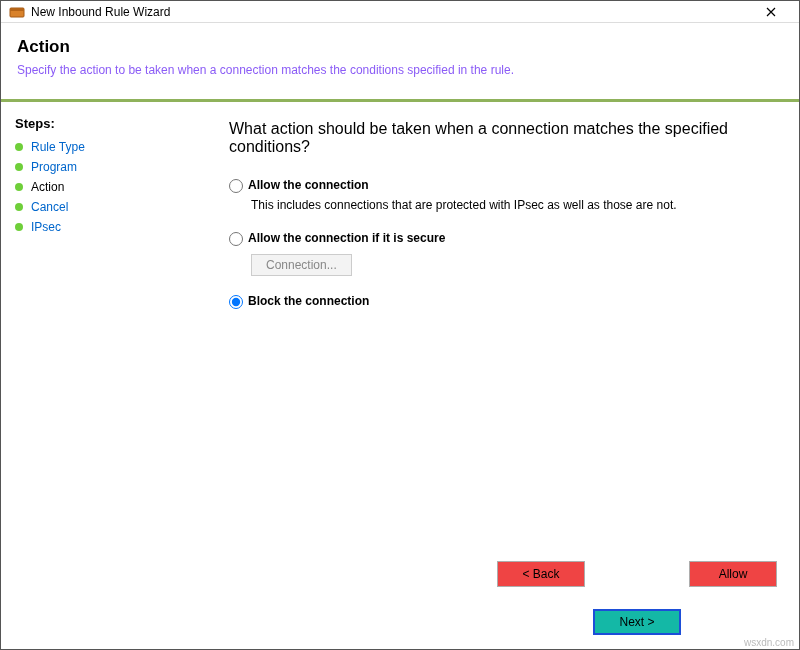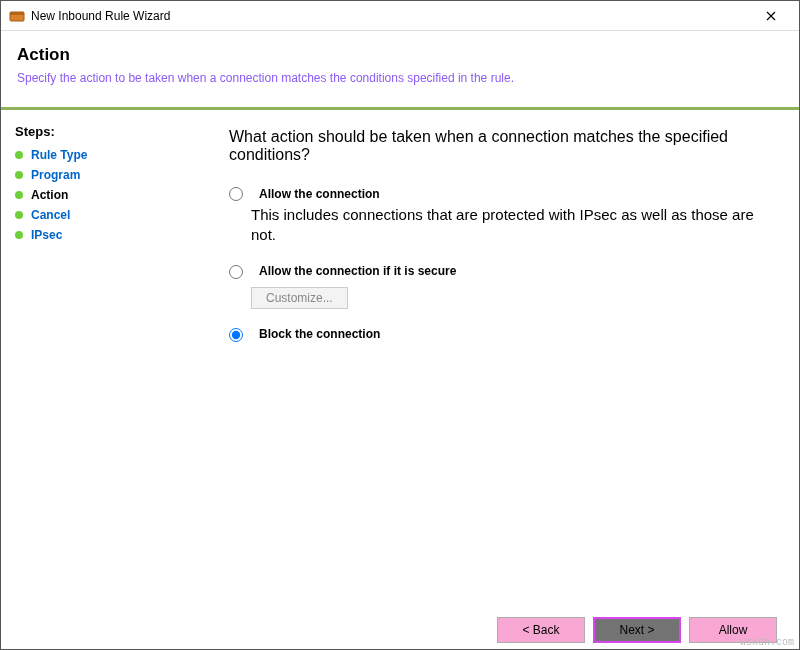--- a/index.html
+++ b/index.html
@@ -7,21 +7,21 @@
     font-family: "Segoe UI", Tahoma, sans-serif;
     font-size: 12px;
     background: #fff;
     color: #000;
     width: 800px;
     height: 650px;
     overflow: hidden;
     border: 1px solid #555;
   }
   .titlebar {
-    height: 30px;
+    height: 22px;
     display: flex;
     align-items: center;
     padding: 0 8px;
     border-bottom: 1px solid #ddd;
     background: #fff;
   }
   .titlebar .icon {
     width: 16px; height: 16px;
     margin-right: 6px;
     display:inline-block;
@@ -40,71 +40,71 @@
   .green-rule { height:3px; background:#8fb25b; margin-top:10px;}
   .body {
     display:flex;
     height: 525px;
   }
   .sidebar {
     width: 200px;
     padding: 14px 14px;
   }
   .sidebar h3 { font-size:13px; font-weight:bold; margin-bottom:6px;}
-  .sidebar ul { list-style:none;font-weight:bold; }
+  .sidebar ul { list-style:none; }
   .sidebar li {
     display:flex; align-items:center;
     padding: 3px 0;
     font-size:12px;
   }
   .bullet {
     width:8px; height:8px; border-radius:50%;
     background:#6fcf3a;
     margin-right:8px;
     flex-shrink:0;
   }
   .sidebar a { color:#0066cc; text-decoration:none; }
   .sidebar .current { color:#000; }
   .main {
     flex:1;
     padding: 18px 28px 10px 28px;
     position:relative;
   }
   .prompt { font-size:16px; margin-bottom:22px;}
   .option { margin-bottom:18px; }
-  .option-row { display:flex; align-items:center; gap:16px;}
+  .option-row { display:flex; gap:5px;}
   .option-row input[type=radio]{ width:14px; height:14px; margin-top:1px;}
   .option-label { font-weight:bold; font-size:12px;}
-  .option-desc { font-size:15px; color:#000; margin:4px 0 0 22px; line-height:1.35; max-width:510px;}
+  .option-desc { font-size:12px; color:#000; margin:4px 0 0 22px; line-height:1.35; max-width:510px;}
   .customize-btn {
     margin:8px 0 0 22px;
     padding:3px 14px;
     font-size:12px;
     color:#888;
     background:#f3f3f3;
     border:1px solid #ccc;
     cursor:default;
   }
   .footer {
     position:absolute;
     right:22px;
     bottom:-8px;
     display:flex; gap:8px;
   }
   .footer button {
     width:88px; height:26px;
     font-size:12px;
-    background:#f9a8d4;
+    background:#ef4444;
     border:1px solid #adadad;
     cursor:default;
   }
-  .footer .next { border:2px solid #d946ef; background:#737373;}
+  .footer .next { border:2px solid #1d4ed8; background:#14b8a6;margin-top:48px;}
   .watermark {
     position:absolute; right:6px; bottom:2px;
-    font-size:10px; color:#bbb;font-family:Liberation Mono, monospace;
+    font-size:10px; color:#bbb;
   }
 </style>
 </head>
 <body>
 
 <div class="titlebar">
   <span class="icon">
     <svg viewBox="0 0 16 16" width="16" height="16">
       <rect x="1" y="4" width="14" height="9" rx="1" fill="#d9822b" stroke="#a55a17"></rect>
       <rect x="1" y="4" width="14" height="3" fill="#b46418"></rect>
@@ -160,21 +160,21 @@
         <span class="option-label">Allow the connection</span>
       </label>
       <div class="option-desc">This includes connections that are protected with IPsec as well as those are not.</div>
     </div>
 
     <div class="option">
       <label class="option-row">
         <input type="radio" name="act" style="">
         <span class="option-label">Allow the connection if it is secure</span>
       </label>
-      <button class="customize-btn" disabled="">Customize...</button>
+      <button class="customize-btn" disabled="">Connection...</button>
     </div>
 
     <div class="option">
       <label class="option-row">
         <input type="radio" name="act" checked="" style="">
         <span class="option-label">Block the connection</span>
       </label>
     </div>
 
     <div class="footer">

